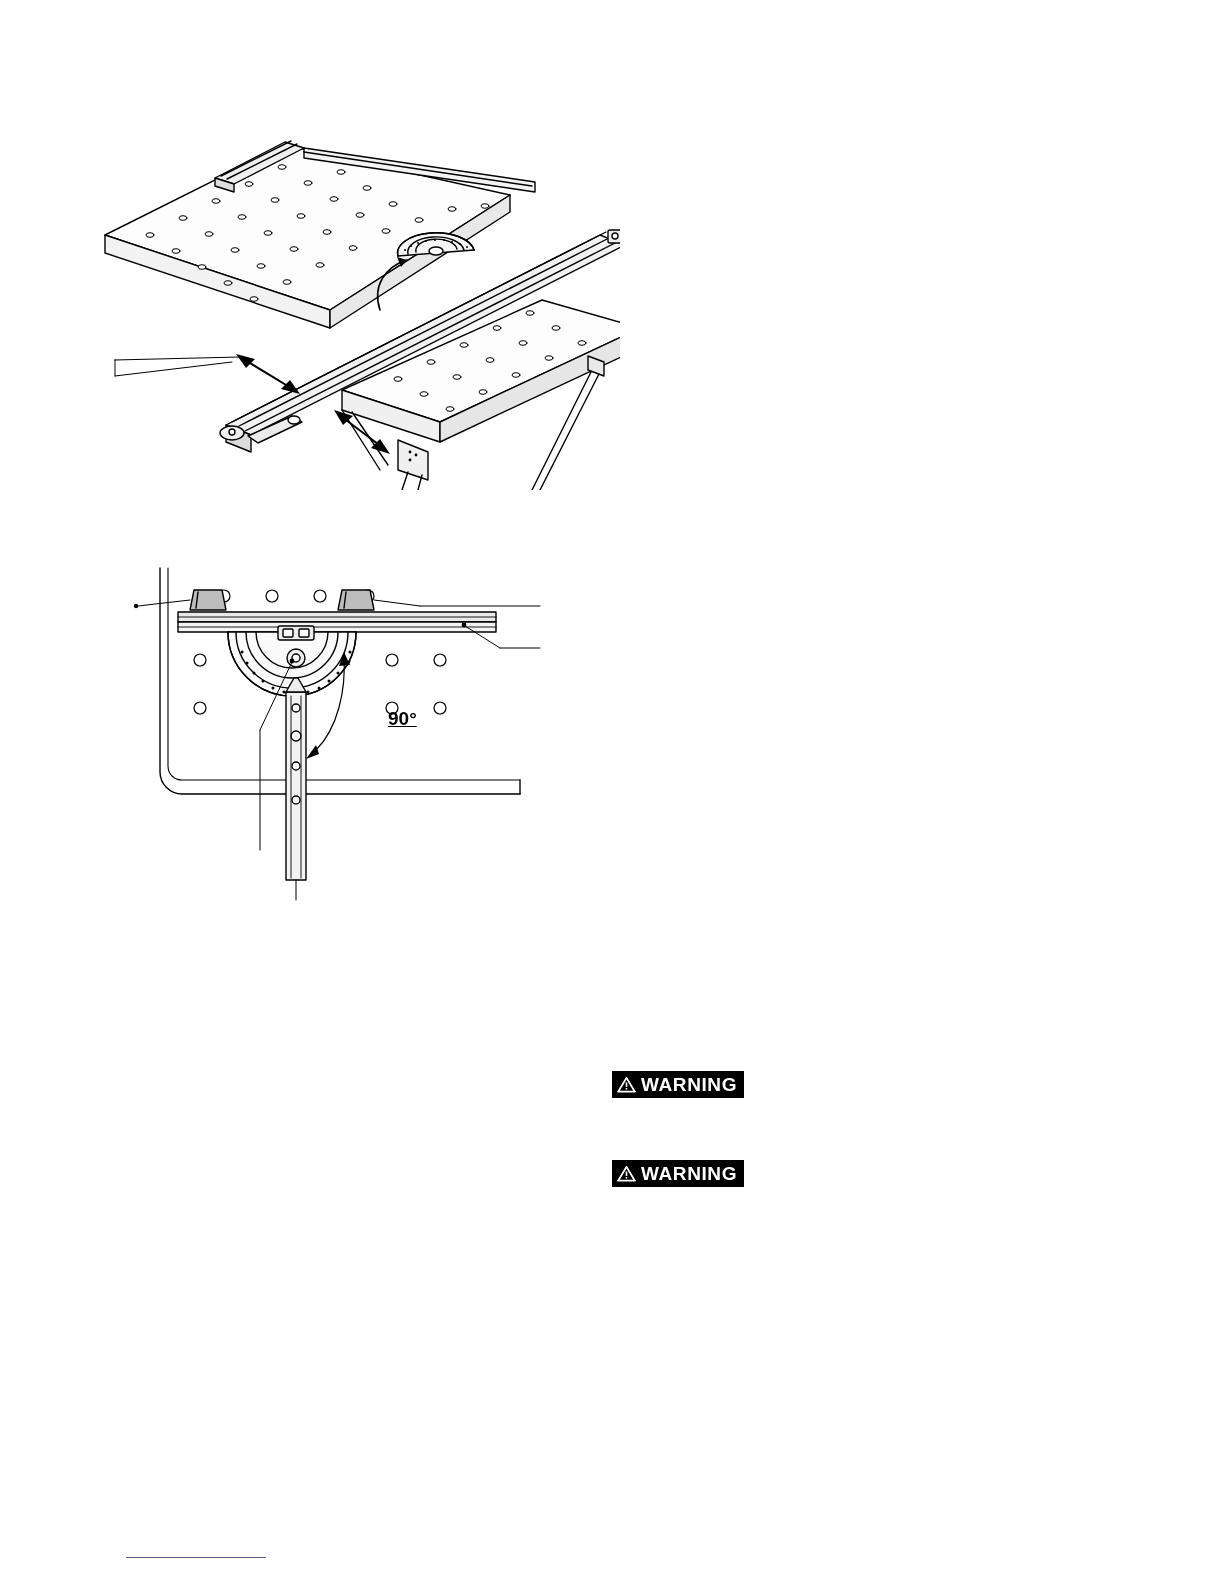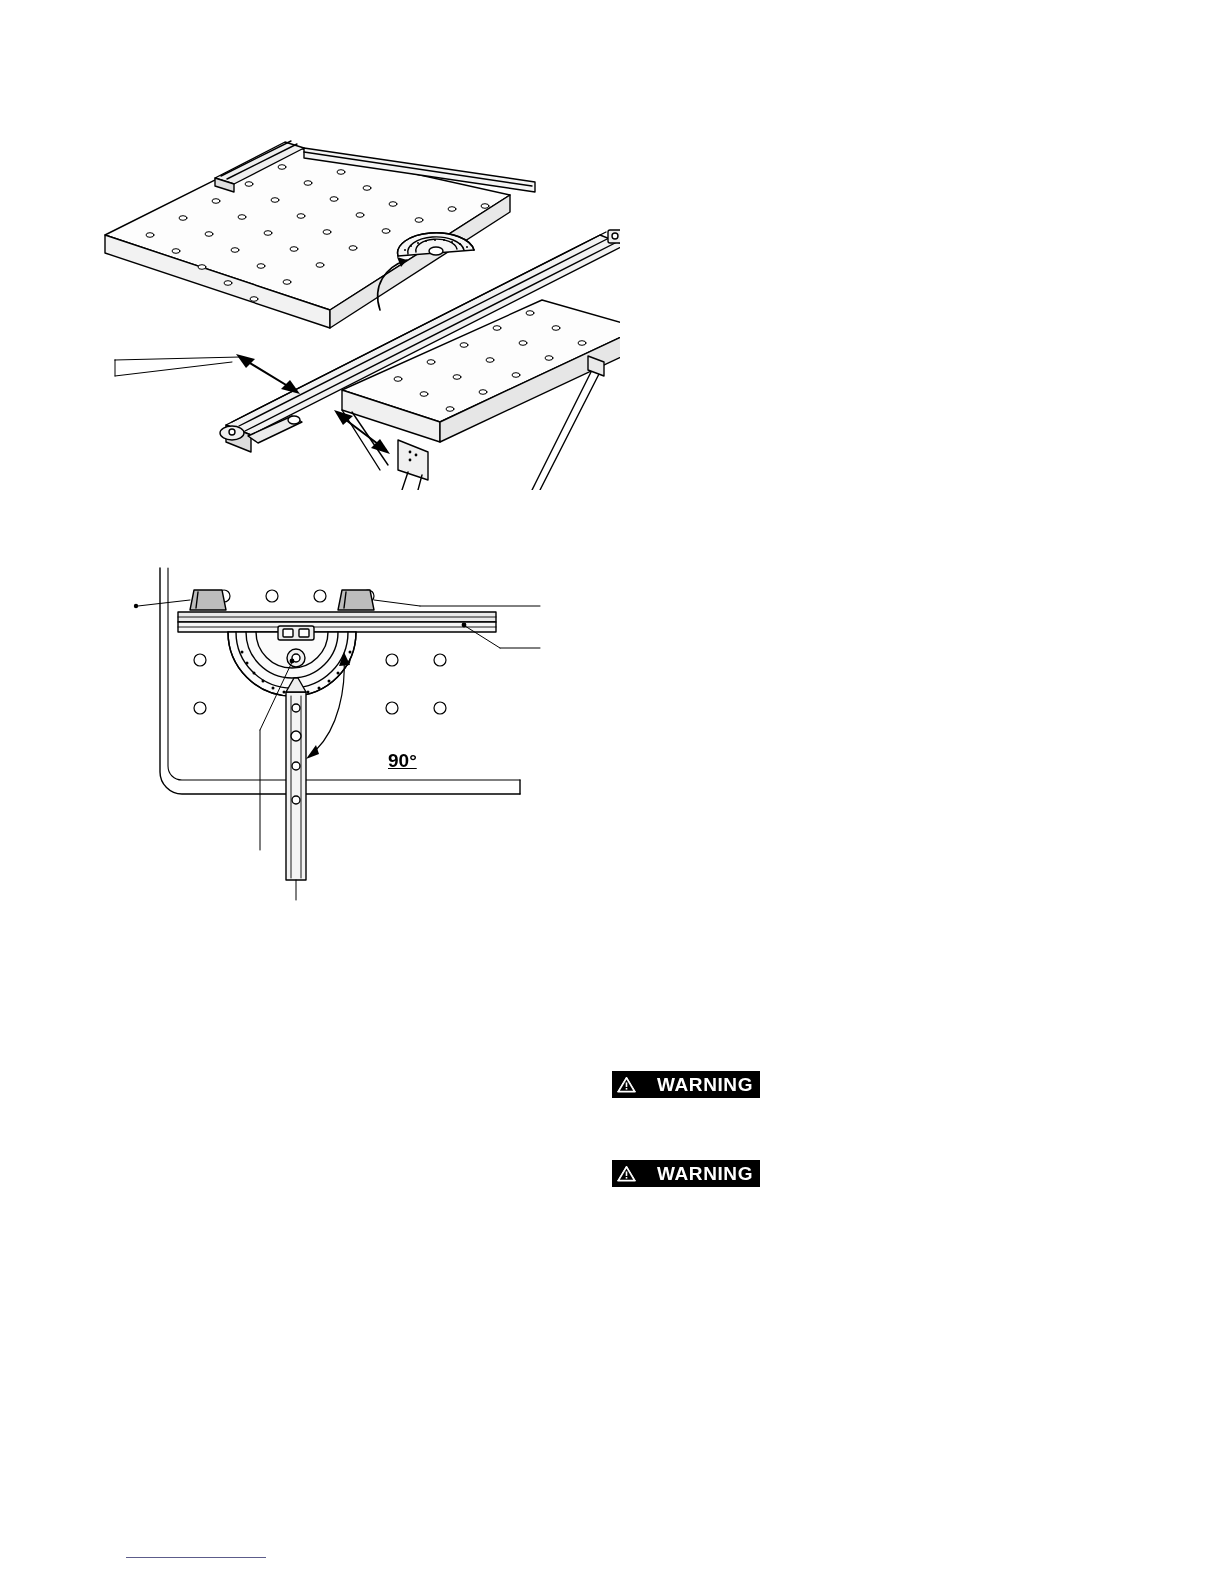--- a/index.html
+++ b/index.html
@@ -30,39 +30,39 @@
   .fig svg { display: block; width: 100%; height: 100%; }
 
   .angle-label {
     position: absolute;
     font-family: "Liberation Sans", sans-serif;
     font-size: 19px;
     font-weight: bold;
     color: #000;
     letter-spacing: 0px;
   }
-  #angle-90 { left: 388px; top: 750px; text-decoration: underline; }
+  #angle-90 { left: 388px; top: 708px; text-decoration: underline; }
 
   .warning-badge {
     position: absolute;
     background: #000;
     color: #fff;
     height: 27px;
     display: flex;
     align-items: center;
     padding: 0 7px 0 5px;
     box-sizing: border-box;
   }
   .warning-badge .wtext {
     font-family: "Liberation Sans", sans-serif;
     font-weight: bold;
     font-size: 19px;
     letter-spacing: 0.6px;
     line-height: 1;
-    margin-left: 21px;
+    margin-left: 5px;
     white-space: nowrap;
   }
   .warning-badge .tri {
     width: 19px;
     height: 17px;
     position: relative;
     flex: 0 0 auto;
   }
   #warning-1 { left: 612px; top: 1071px; }
   #warning-2 { left: 612px; top: 1160px; }

